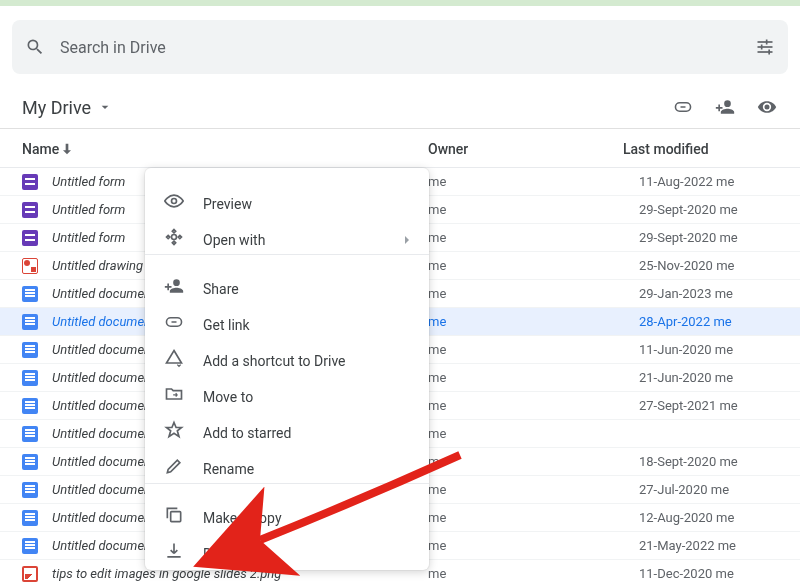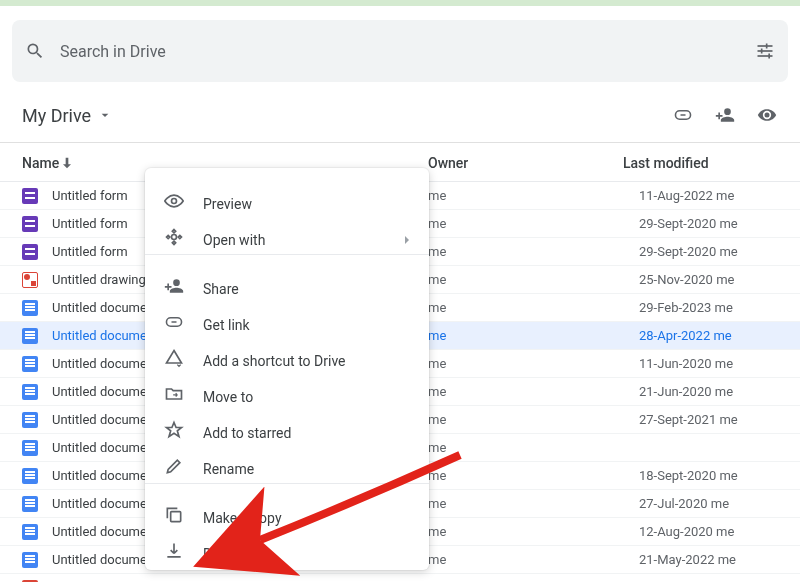--- a/index.html
+++ b/index.html
@@ -9,33 +9,33 @@
     color: #3c4043;
     background: #fff;
     width: 800px;
     height: 582px;
     overflow: hidden;
     position: relative;
   }
   .top-green { background:#d4ead0; height:6px; }
   .search-bar {
     margin: 14px 12px 10px 12px;
-    height: 62px;
+    height: 54px;
     background: #f1f3f4;
     border-radius: 8px;
     display: flex;
     align-items: center;
     padding: 0 12px;
   }
   .search-bar .search-icon { color:#5f6368; width:22px; height:22px; display:flex; align-items:center; justify-content:center; }
   .search-bar .search-text { margin-left:14px; color:#5f6368; font-size:16px; flex:1; }
   .search-bar .tune-icon { color:#5f6368; width:22px; height:22px; display:flex; align-items:center; justify-content:center; }
   .toolbar {
     display:flex; align-items:center; justify-content:space-between;
-    padding: 12px 22px 16px 22px;
+    padding: 12px 22px 10px 22px;
     border-bottom: 1px solid #e0e0e0;
   }
   .breadcrumb { display:flex; align-items:center; color:#3c4043; font-size:18px; }
   .breadcrumb .dd { margin-left:6px; color:#5f6368; }
   .toolbar-actions { display:flex; gap:20px; color:#5f6368; }
   .toolbar-actions .icn { width:22px; height:22px; display:flex; align-items:center; justify-content:center; }
   .headers {
     display:flex; align-items:center;
     padding: 12px 22px 10px 22px;
     font-weight: 500; color:#3c4043;
@@ -63,21 +63,21 @@
   .ic-form::before, .ic-form::after { content:""; position:absolute; left:3px; right:3px; height:2px; background:#fff; }
   .ic-form::before { top:4px; }
   .ic-form::after { top:9px; }
   .ic-draw { background:#fff; border:1px solid #db4437; position:relative; }
   .ic-draw::before { content:""; position:absolute; width:6px; height:6px; border-radius:50%; background:#db4437; left:1px; top:1px; }
   .ic-draw::after { content:""; position:absolute; width:5px; height:5px; background:#db4437; right:1px; bottom:1px; }
   .ic-doc { background:#4285f4; position:relative; }
   .ic-doc::before { content:""; position:absolute; left:3px; right:3px; top:3px; height:2px; background:#fff; box-shadow: 0 3px 0 #fff, 0 6px 0 #fff; }
   .ic-img { background:#fff; border:2px solid #db4437; position:relative; }
   .ic-img::before { content:""; position:absolute; left:1px; right:1px; bottom:1px; height:5px; background:linear-gradient(135deg, #db4437 50%, transparent 50%); }
-  .fname-text { overflow:hidden; text-overflow:ellipsis; }
+  .fname-text { overflow:hidden; text-overflow:ellipsis;font-style:italic; }
 
   
   .ctx-menu {
     position:absolute;
     left:145px; top:168px;
     width:284px;
     background:#fff;
     border-radius:6px;
     box-shadow: 0 2px 10px rgba(0,0,0,0.18), 0 0 0 1px rgba(0,0,0,0.04);
     padding: 8px 0;
@@ -206,21 +206,21 @@
       </div>
       <div class="owner">me</div>
       <div class="modified">25-Nov-2020 me</div>
     </div>
     <div class="row">
       <div class="fname">
         <span class="file-icon ic-doc"></span>
         <span class="fname-text">Untitled document</span>
       </div>
       <div class="owner">me</div>
-      <div class="modified">29-Feb-2023 me</div>
+      <div class="modified">29-Jan-2023 me</div>
     </div>
     <div class="row selected">
       <div class="fname">
         <span class="file-icon ic-doc"></span>
         <span class="fname-text">Untitled document</span>
       </div>
       <div class="owner">me</div>
       <div class="modified">28-Apr-2022 me</div>
     </div>
     <div class="row">

